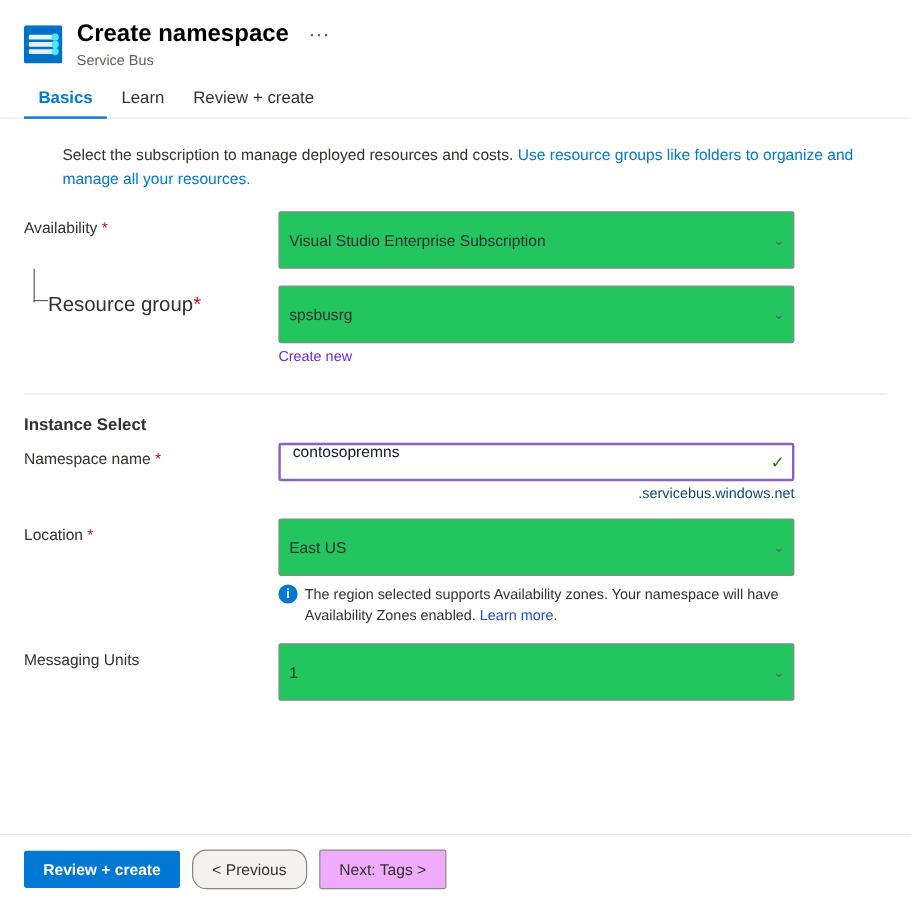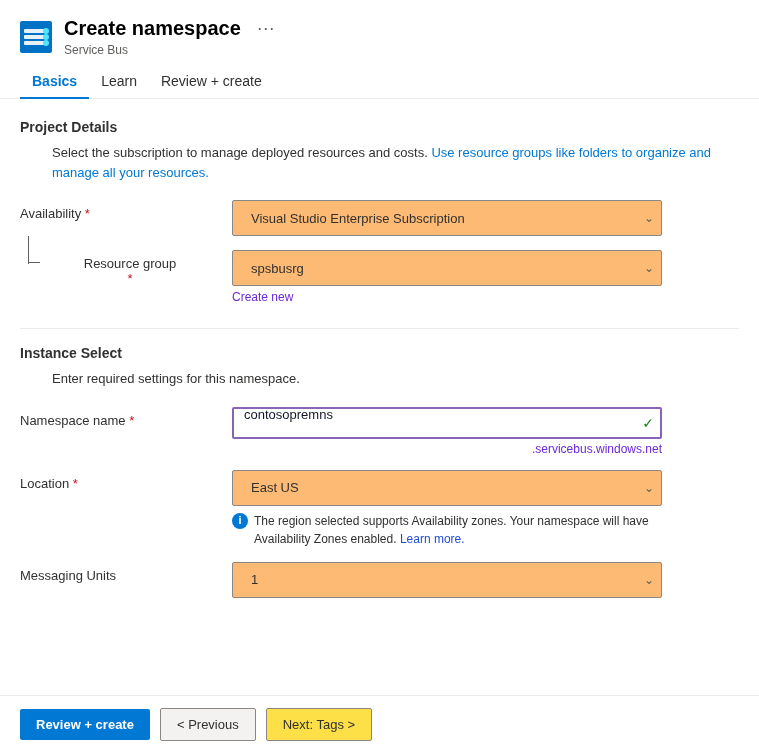--- a/index.html
+++ b/index.html
@@ -113,26 +113,26 @@
     }
 
     .field-input-wrap {
       flex: 1;
       max-width: 430px;
     }
 
     .dropdown {
       width: 100%;
       border: 1px solid #8a8886;
-      padding: 5px 30px 5px 18px;
-      font-size: 13px;
-      color: #323130;
-      background: #fdba74;
-      cursor: pointer;
-      height: 36px;
+      padding: 5px 30px 5px 8px;
+      font-size: 13px;
+      color: #323130;
+      background: #22c55e;
+      cursor: pointer;
+      height: 48px;
       appearance: none;
       -webkit-appearance: none;
       position: relative;
       border-radius: 2px;
     }
     .dropdown-wrap {
       position: relative;
       width: 100%;
     }
     .dropdown-wrap .chevron {
@@ -164,23 +164,22 @@
       min-width: 200px;
       display: flex;
       flex-direction: column;
       position: relative;
     }
     .resource-label-indent {
       display: flex;
       align-items: center;
       padding-top: 6px;
       padding-left: 20px;
-      font-size: 13px;
-      position: relative;
-      flex-direction: column;
+      font-size: 17px;
+      position: relative;
     }
     .resource-label-indent::before {
       content: '';
       position: absolute;
       left: 8px;
       top: -14px;
       width: 1px;
       height: 28px;
       background: #605e5c;
     }
@@ -214,21 +213,21 @@
       position: absolute;
       right: 8px;
       top: 50%;
       transform: translateY(-50%);
       color: #107c10;
       font-size: 14px;
       pointer-events: none;
     }
     .suffix-text {
       font-size: 12px;
-      color: #6d28d9;
+      color: #0c4a6e;
       text-align: right;
       margin-top: 3px;
     }
 
     .info-box {
       display: flex;
       align-items: flex-start;
       gap: 6px;
       margin-top: 6px;
       font-size: 12px;
@@ -284,25 +283,25 @@
       font-weight: 600;
     }
 
     .btn-secondary {
       background: #f3f2f1;
       color: #323130;
       border: 1px solid #8a8886;
       padding: 8px 16px;
       font-size: 13px;
       cursor: pointer;
-      border-radius: 2px;
+      border-radius: 12px;
     }
 
     .btn-outline {
-      background: #fde047;
+      background: #f0abfc;
       color: #323130;
       border: 1px solid #8a8886;
       padding: 8px 16px;
       font-size: 13px;
       cursor: pointer;
       border-radius: 2px;
     }
   </style>
 </head>
 <body>
@@ -330,21 +329,20 @@
 
 <div class="tabs">
   <a class="tab active">Basics</a>
   <a class="tab">Learn</a>
   <a class="tab">Review + create</a>
 </div>
 
 <div class="content">
 
   <div class="form-section">
-    <div class="section-title">Project Details</div>
     <div class="section-desc">
       <span>Select the subscription to manage deployed resources and costs. </span><a href="#">Use resource groups like folders to organize and manage all your resources.</a>
     </div>
 
     <div class="field-row">
       <div class="field-label">
         <span>Availability</span>
         <span class="required"> *</span>
       </div>
       <div class="field-input-wrap">
@@ -373,21 +371,20 @@
         </div>
         <a href="#" class="create-new-link">Create new</a>
       </div>
     </div>
   </div>
 
   <hr class="divider-line">
 
   <div class="form-section">
     <div class="section-title">Instance Select</div>
-    <div class="section-desc">Enter required settings for this namespace.</div>
 
     <div class="field-row">
       <div class="field-label">
         <span>Namespace name</span>
         <span class="required"> *</span>
       </div>
       <div class="field-input-wrap">
         <div class="namespace-input-wrap">
           <input type="text" class="namespace-input" value="contosopremns" style="">
           <span class="check-icon">✓</span>

